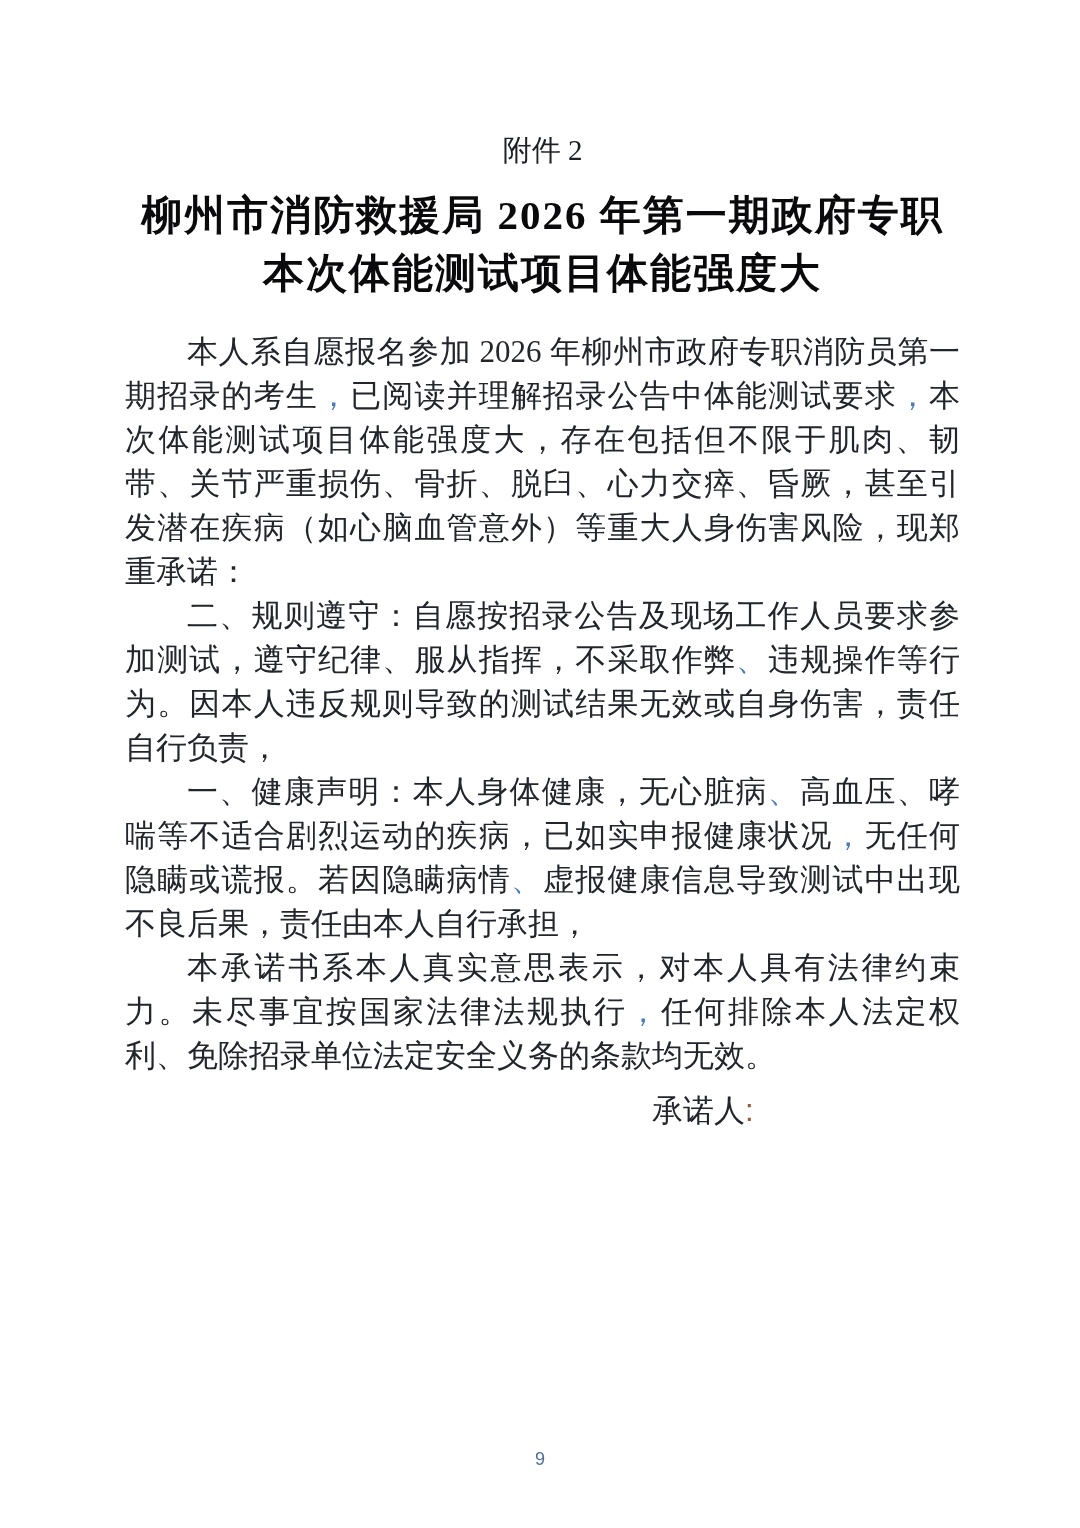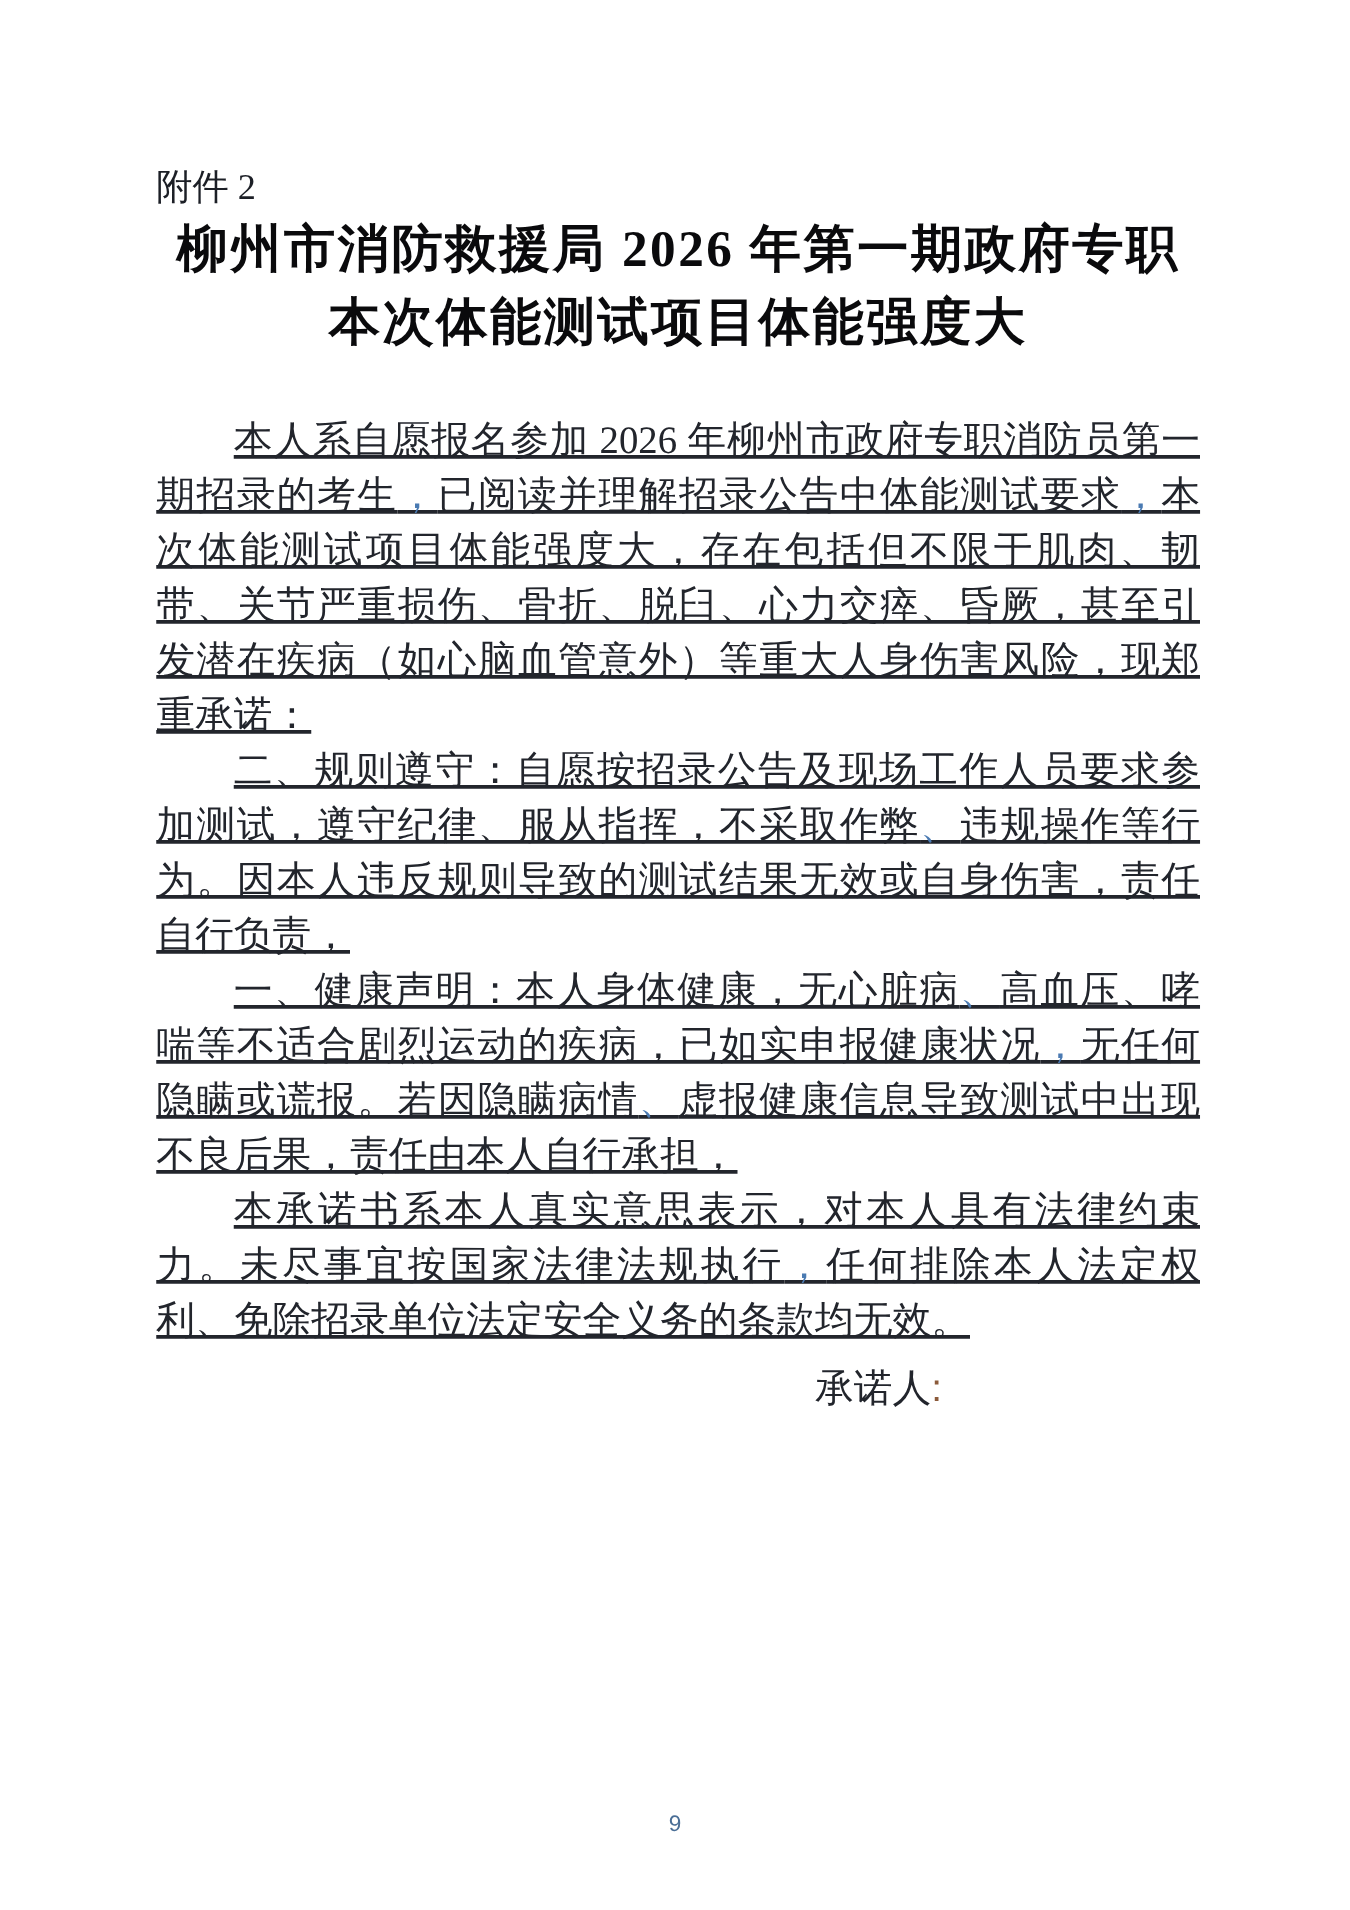--- a/index.html
+++ b/index.html
@@ -19,33 +19,33 @@
     box-sizing: border-box;
     width: 1080px;
     height: 1528px;
     padding: 130px 120px 0 125px;
     position: relative;
   }
   .attachment-label {
     font-size: 29px;
     line-height: 40px;
     color: #1c1f26;
+    text-align: center;
   }
   .doc-title {
-    margin-top: 0;
+    margin-top: 16px;
     text-align: center;
     font-weight: bold;
     font-size: 41px;
     line-height: 58px;
     letter-spacing: 2px;
     color: #0a0a0c;
   }
   .doc-body {
-    margin-top: 44px;
-    text-decoration: underline;
+    margin-top: 28px;
   }
   .para {
     margin: 0;
     font-size: 31px;
     line-height: 44px;
     text-align: justify;
     text-justify: inter-ideograph;
     text-indent: 2em;
     color: var(--text-color, #22252c);
   }

